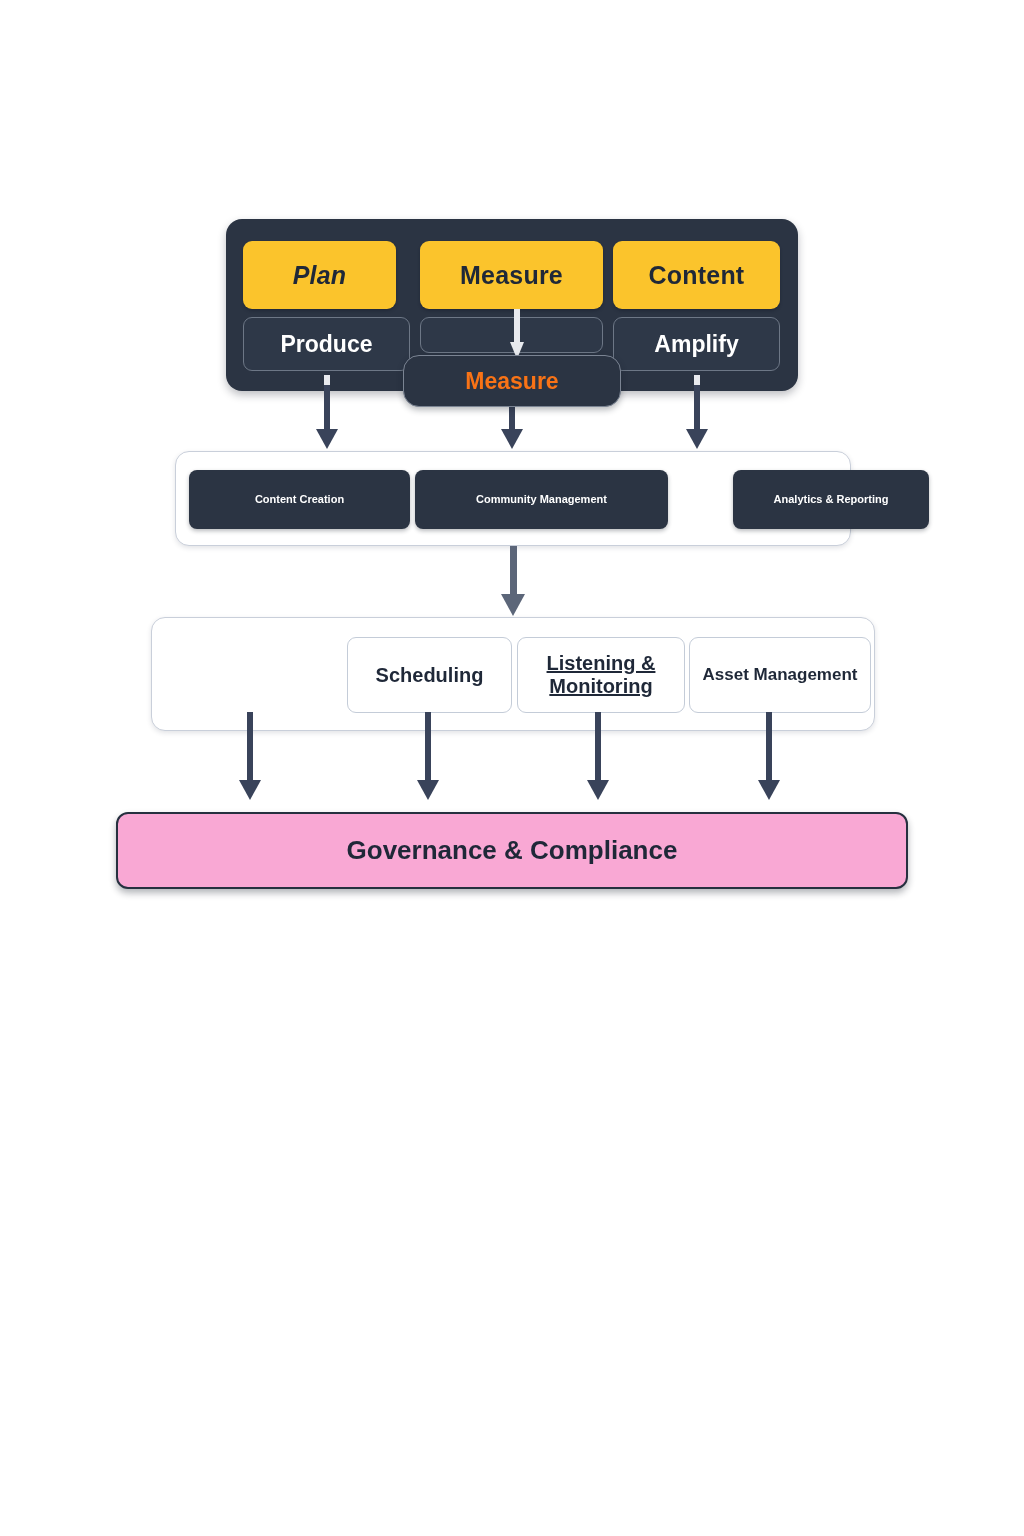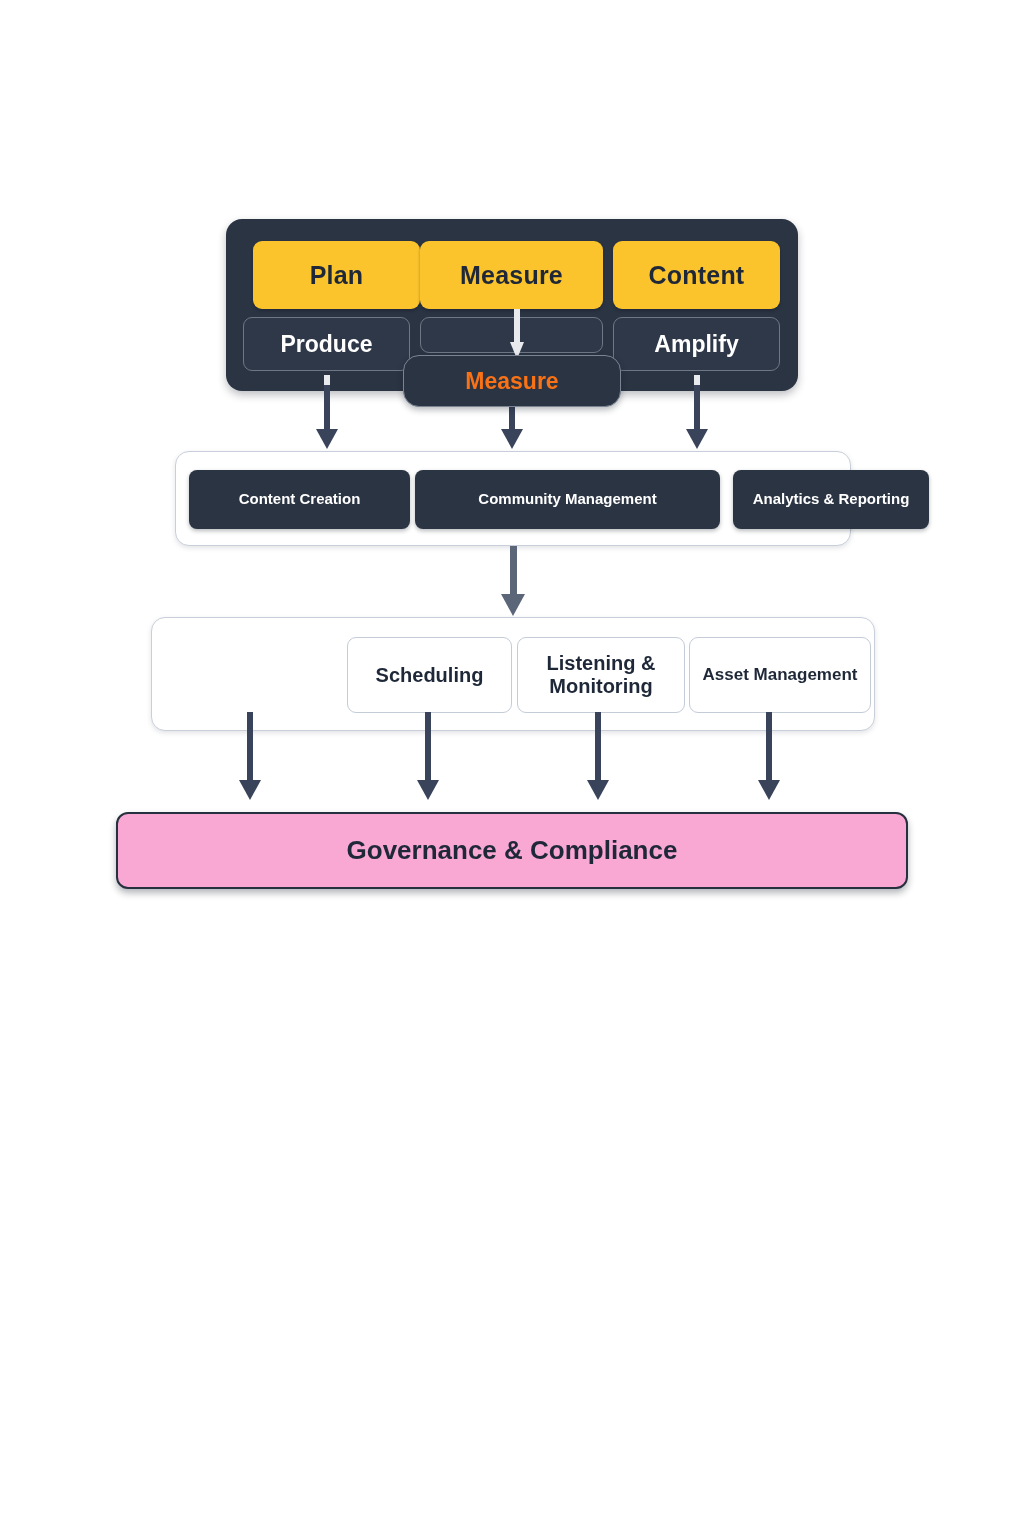--- a/index.html
+++ b/index.html
@@ -40,21 +40,21 @@
     border-radius: 9px;
     display: flex;
     align-items: center;
     justify-content: center;
     color: #1f2838;
     font-size: 25px;
     font-weight: bold;
     letter-spacing: .2px;
     box-shadow: 0 2px 3px rgba(18,24,36,0.35);
   }
-  .t1-y-plan    { left: 27px;  width: 167px; }
+  .t1-y-plan    { left: 17px;  width: 153px; font-style: italic; }
   .t1-y-publish { left: 194px; width: 183px; }
   .t1-y-engage  { left: 387px; width: 167px; }
 
   .t1-dark {
     position: absolute;
     top: 98px;
     height: 54px;
     background: #2e3848;
     border: 1.6px solid #6d7786;
     border-radius: 9px;
@@ -114,28 +114,28 @@
     position: absolute;
     top: 18px;
     height: 59px;
     background: #2b3443;
     border-radius: 8px;
     display: flex;
     align-items: center;
     justify-content: center;
     text-align: center;
     color: #ffffff;
-    font-size: 15px;
+    font-size: 11px;
     font-weight: bold;
     line-height: 1.12;
     padding: 0 6px;
     box-shadow: 0 2px 4px rgba(20,26,38,0.30);
   }
   .t2-c1 { left: 13px;  width: 221px; }
-  .t2-c2 { left: 239px; width: 305px; }
+  .t2-c2 { left: 239px; width: 253px; }
   .t2-c3 { left: 517px; width: 196px; margin-left: 40px; }
 
   
   .tier3-shell {
     position: absolute;
     left: 151px;
     top: 617px;
     width: 724px;
     height: 114px;
     background: #ffffff;
@@ -155,21 +155,21 @@
     justify-content: center;
     text-align: center;
     color: #1f2838;
     font-size: 20px;
     font-weight: bold;
     line-height: 1.15;
     padding: 0 6px;
   }
   .t3-c1 { left: 12px;  width: 175px; font-size: 20px; }
   .t3-c2 { left: 195px; width: 165px; font-size: 20px; }
-  .t3-c3 { left: 365px; width: 168px; font-size: 20px; }
+  .t3-c3 { left: 365px; width: 168px; font-size: 20px; text-decoration: underline; }
   .t3-c4 { left: 537px; width: 182px; font-size: 17px; }
 
   
   .gov-bar {
     position: absolute;
     left: 116px;
     top: 812px;
     width: 792px;
     height: 77px;
     background: #f9a8d4;

